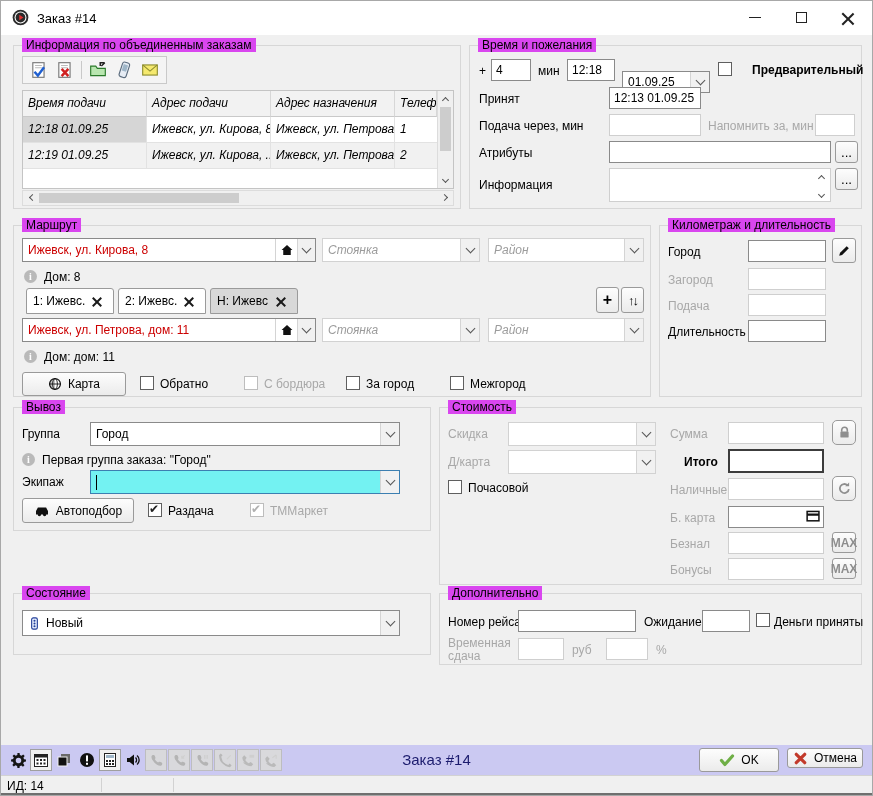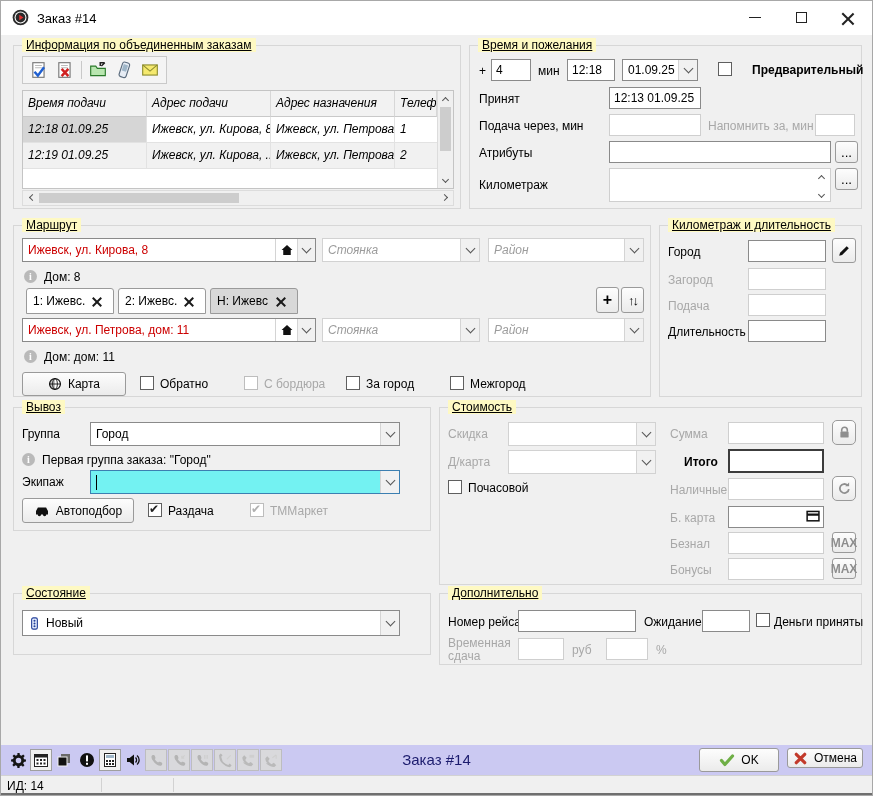--- a/index.html
+++ b/index.html
@@ -12,21 +12,21 @@
   .title-tx{position:absolute;left:36px;top:10px;font-size:13px;}
   .wbtn{position:absolute;top:0;width:46px;height:33px;display:flex;align-items:center;justify-content:center;background:#fff;border:none;padding:0;cursor:default;}
   .min-glyph{width:12px;height:0;border-bottom:1.6px solid #222;}
   .max-glyph{width:11px;height:11px;border:1.4px solid #222;background:#fff;}
   .x-glyph{position:relative;width:13px;height:13px;}
   .x-glyph::before,.x-glyph::after{content:"";position:absolute;left:6px;top:0;width:1.6px;height:16px;background:#222;}
   .x-glyph::before{transform:rotate(45deg);}
   .x-glyph::after{transform:rotate(-45deg);}
   
   .grp{position:absolute;border:1px solid #d7d7d7;}
-  .lgd{position:absolute;top:-8px;left:8px;background:#fef9c3;padding:0 4px;line-height:14px;white-space:nowrap;text-decoration:underline;}
+  .lgd{position:absolute;top:-8px;left:8px;background:#d946ef;padding:0 4px;line-height:14px;white-space:nowrap;}
   
   .lbl{position:absolute;white-space:nowrap;line-height:14px;}
   .gray{color:#a8a8a8;}
   .b{font-weight:bold;padding-left:14px;}
   .tb{position:absolute;background:#fff;border:1px solid #8a8a8a;padding:2px 4px;font:inherit;color:#000;}
   .tb.dis{border-color:#cfcfcf;}
   .combo{position:absolute;background:#fff;border:1px solid #8a8a8a;display:flex;align-items:stretch;}
   .combo .cv{flex:1;padding:3px 5px;white-space:nowrap;overflow:hidden;display:flex;align-items:center;gap:5px;}
   .combo .cbtn{width:19px;display:flex;align-items:center;justify-content:center;background:#f1f1f1;border-left:1px solid #d4d4d4;}
   .combo.dis{border-color:#d2d2d2;}
@@ -194,42 +194,42 @@
         </span>
     </div>
   </div>
 
   <div class="grp" style="left:468px;top:44px;width:393px;height:164px">
     <span class="lgd">Время и пожелания</span>
     <span class="lbl" style="left:9px;top:18px">+</span>
     <input class="tb" style="left: 21px; top: 13px; width: 40px; height: 22px;" value="4">
     <span class="lbl" style="left:68px;top:18px">мин</span>
     <input class="tb" style="left: 97px; top: 13px; width: 48px; height: 22px;" value="12:18">
-    <div class="combo" style="left:152px;top:13px;width:76px;height:22px">
+    <div class="combo" style="left:152px;top:25px;width:88px;height:22px">
       <span class="cv">01.09.25</span>
       <span class="cbtn">
           <i class="chev"></i>
         </span>
     </div>
     <span class="cb" style="left:248px;top:16px"></span>
     <span class="lbl b" style="left:268px;top:17px">Предварительный</span>
 
     <span class="lbl" style="left:9px;top:46px">Принят</span>
     <input class="tb" style="left: 139px; top: 41px; width: 92px; height: 22px;" value="12:13 01.09.25">
 
     <span class="lbl" style="left:9px;top:73px">Подача через, мин</span>
     <input class="tb dis" style="left: 139px; top: 68px; width: 92px; height: 22px;">
     <span class="lbl gray" style="left:238px;top:73px">Напомнить за, мин</span>
     <input class="tb dis" style="left: 345px; top: 68px; width: 40px; height: 22px;">
 
     <span class="lbl" style="left:9px;top:100px">Атрибуты</span>
     <input class="tb" style="left: 139px; top: 95px; width: 222px; height: 22px;">
     <button class="sqbtn" style="left:365px;top:95px;width:23px;height:22px">...</button>
 
-    <span class="lbl" style="left:9px;top:132px">Километраж</span>
+    <span class="lbl" style="left:9px;top:132px">Информация</span>
     <div class="cmt" style="left:139px;top:122px;width:222px;height:34px">
       <span class="spin">
           <i class="chev up sm"></i>
           <i class="chev sm"></i>
         </span>
     </div>
     <button class="sqbtn" style="left:365px;top:122px;width:23px;height:22px">...</button>
   </div>
 
   <div class="grp" style="left:12px;top:224px;width:638px;height:172px">

